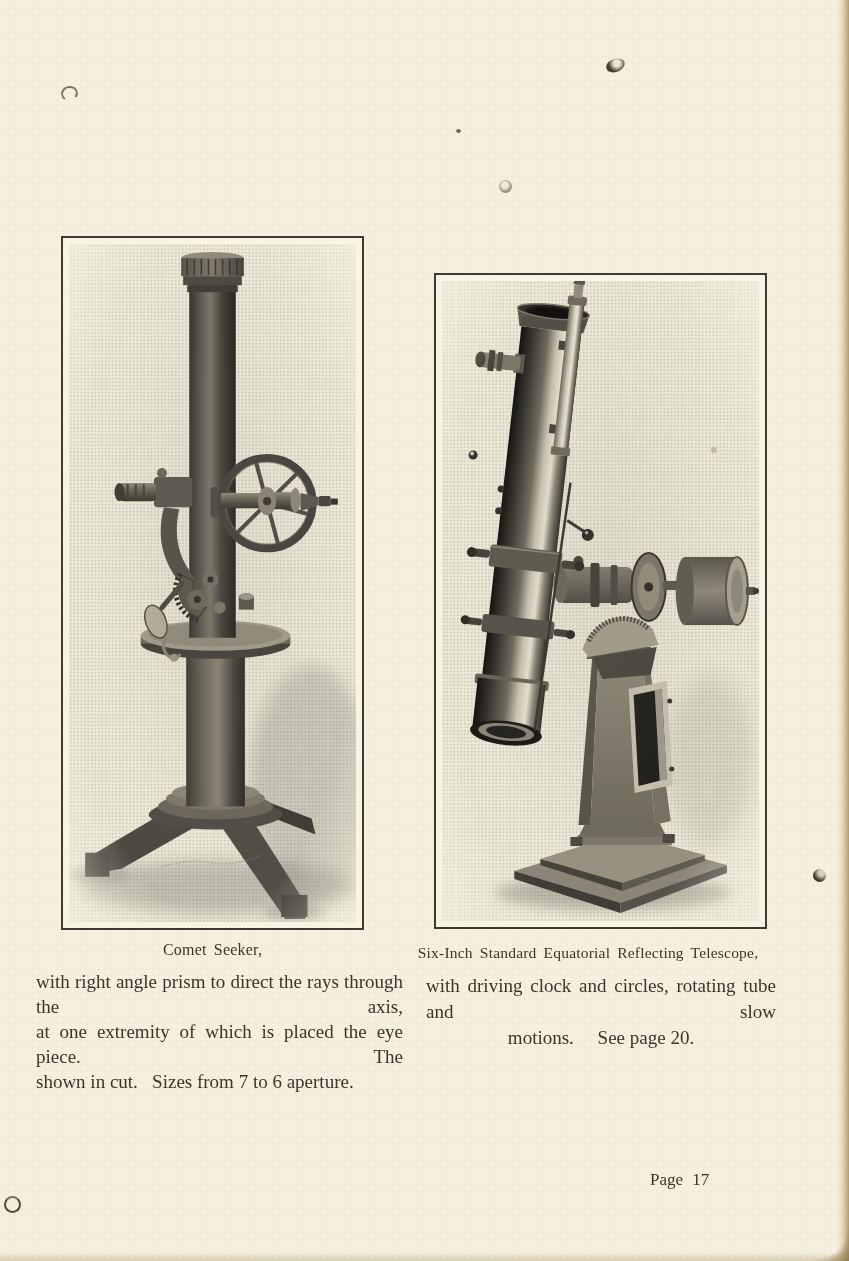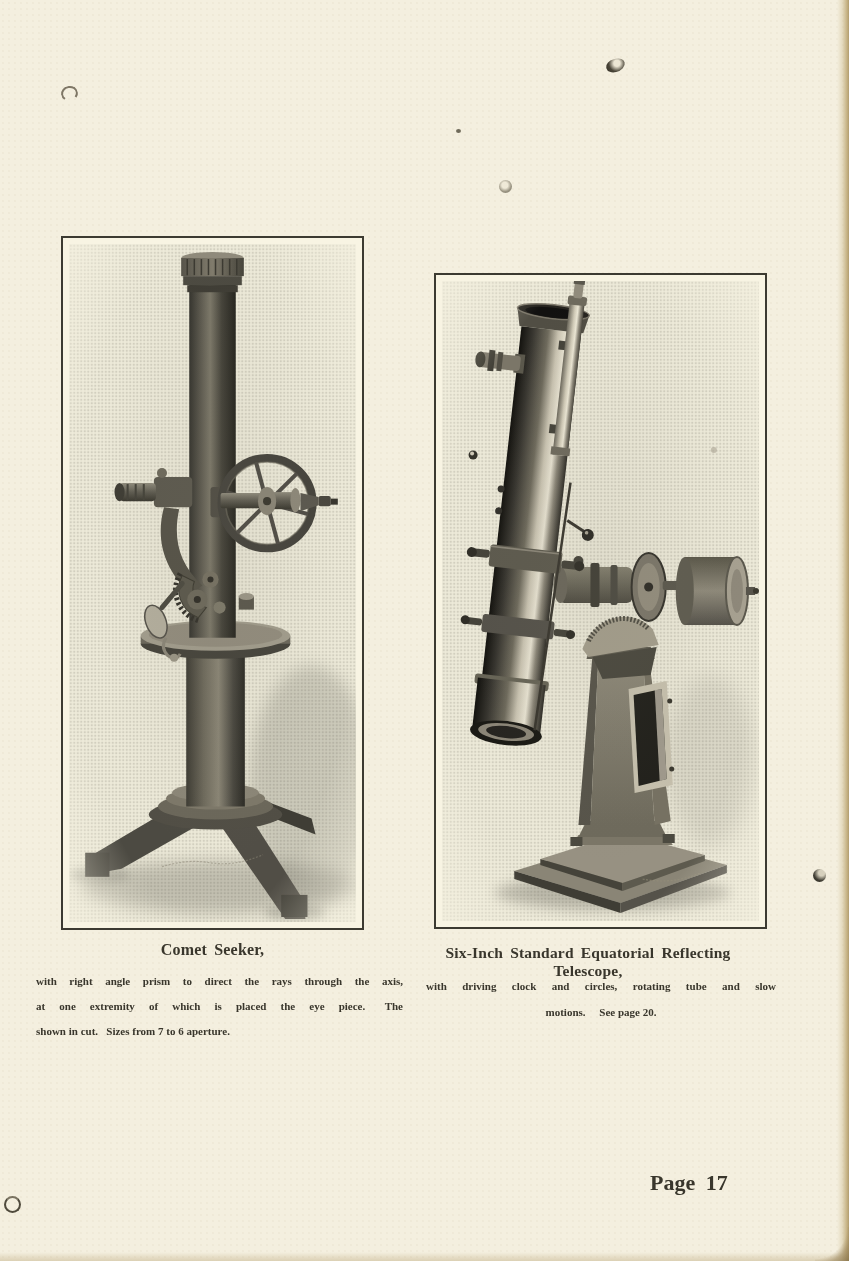--- a/index.html
+++ b/index.html
@@ -1,19 +1,19 @@
 <!DOCTYPE html>
 <html><head>
 <meta charset="utf-8">
 <style>
   html,body{margin:0;padding:0;background:#d8d0ba;}
   .page{
     position:relative; width:849px; height:1261px; margin:0 auto;
     background:#f4efdf; overflow:hidden;
-    font-family:"Liberation Serif","DejaVu Serif",serif; color:#39362c;font-weight:bold;
+    font-family:"Liberation Serif","DejaVu Serif",serif; color:#39362c;
   }
   .page::before{
     content:""; position:absolute; inset:0; pointer-events:none;
     background-image:radial-gradient(rgba(158,140,100,0.06) 1px, transparent 1.4px);
     background-size:6px 6px;
   }
   
   .figure{
     position:absolute; box-sizing:border-box;
     border:2px solid #3c3a31; background:#f8f4e3; padding:6px;
@@ -28,29 +28,29 @@
   }
   .photo::after{
     content:""; position:absolute; inset:0; pointer-events:none;
     background:radial-gradient(ellipse at 52% 46%, rgba(120,116,102,0.10), rgba(120,116,102,0) 60%),
                radial-gradient(ellipse at 50% 50%, rgba(248,244,227,0) 70%, rgba(248,244,227,0.55) 100%);
   }
   .photo svg{display:block; width:100%; height:100%;}
   
   .cap-title{ position:absolute; font-size:16px; text-align:center; letter-spacing:.2px; word-spacing:3px;}
   .cap-title.right-t{font-size:15.5px;}
-  .cap-body{ position:absolute; font-size:11px; line-height:25px; }
+  .cap-body{ position:absolute; font-size:19px; line-height:25px; }
   .cap-line{ text-align:justify; text-align-last:justify; }
   .cap-line.plain{ text-align:left; text-align-last:left; }
   .cap-line.center{ text-align:center; text-align-last:center; }
   .t-left{ left:61px; top:941px; width:303px; }
   .b-left{ left:36px; top:969px; width:367px; }
   .t-right{ left:412px; top:944px; width:352px; }
   .b-right{ left:426px; top:973px; width:350px; line-height:26px;}
-  .page-number{ position:absolute; left:650px; top:1170px; font-size:22px; word-spacing:5px; }
+  .page-number{ position:absolute; left:650px; top:1170px; font-size:17px; word-spacing:5px; }
   
   .mark{position:absolute; pointer-events:none;}
   .mark-arc{ left:61px; top:86px; width:13px; height:11px; border:2.2px solid #6b6352;
     border-radius:50%; border-bottom-color:transparent; transform:rotate(-10deg); opacity:.85;}
   .mark-blot{ left:606px; top:59px; width:19px; height:13px; border-radius:55% 45% 62% 50%;
     transform:rotate(-14deg);
     background:radial-gradient(circle at 60% 36%, #ece6d4 0 22%, #4a4538 58%, #332f26 100%);}
   .mark-dot1{ left:456px; top:129px; width:5px; height:4px; background:#6f6a5a; border-radius:50%;}
   .mark-blob{ left:499px; top:180px; width:13px; height:13px; border-radius:50%; opacity:.95;
     background:radial-gradient(circle at 45% 40%, #efe9d7 0 28%, #97917f 60%, #6f6a5c 100%);}

